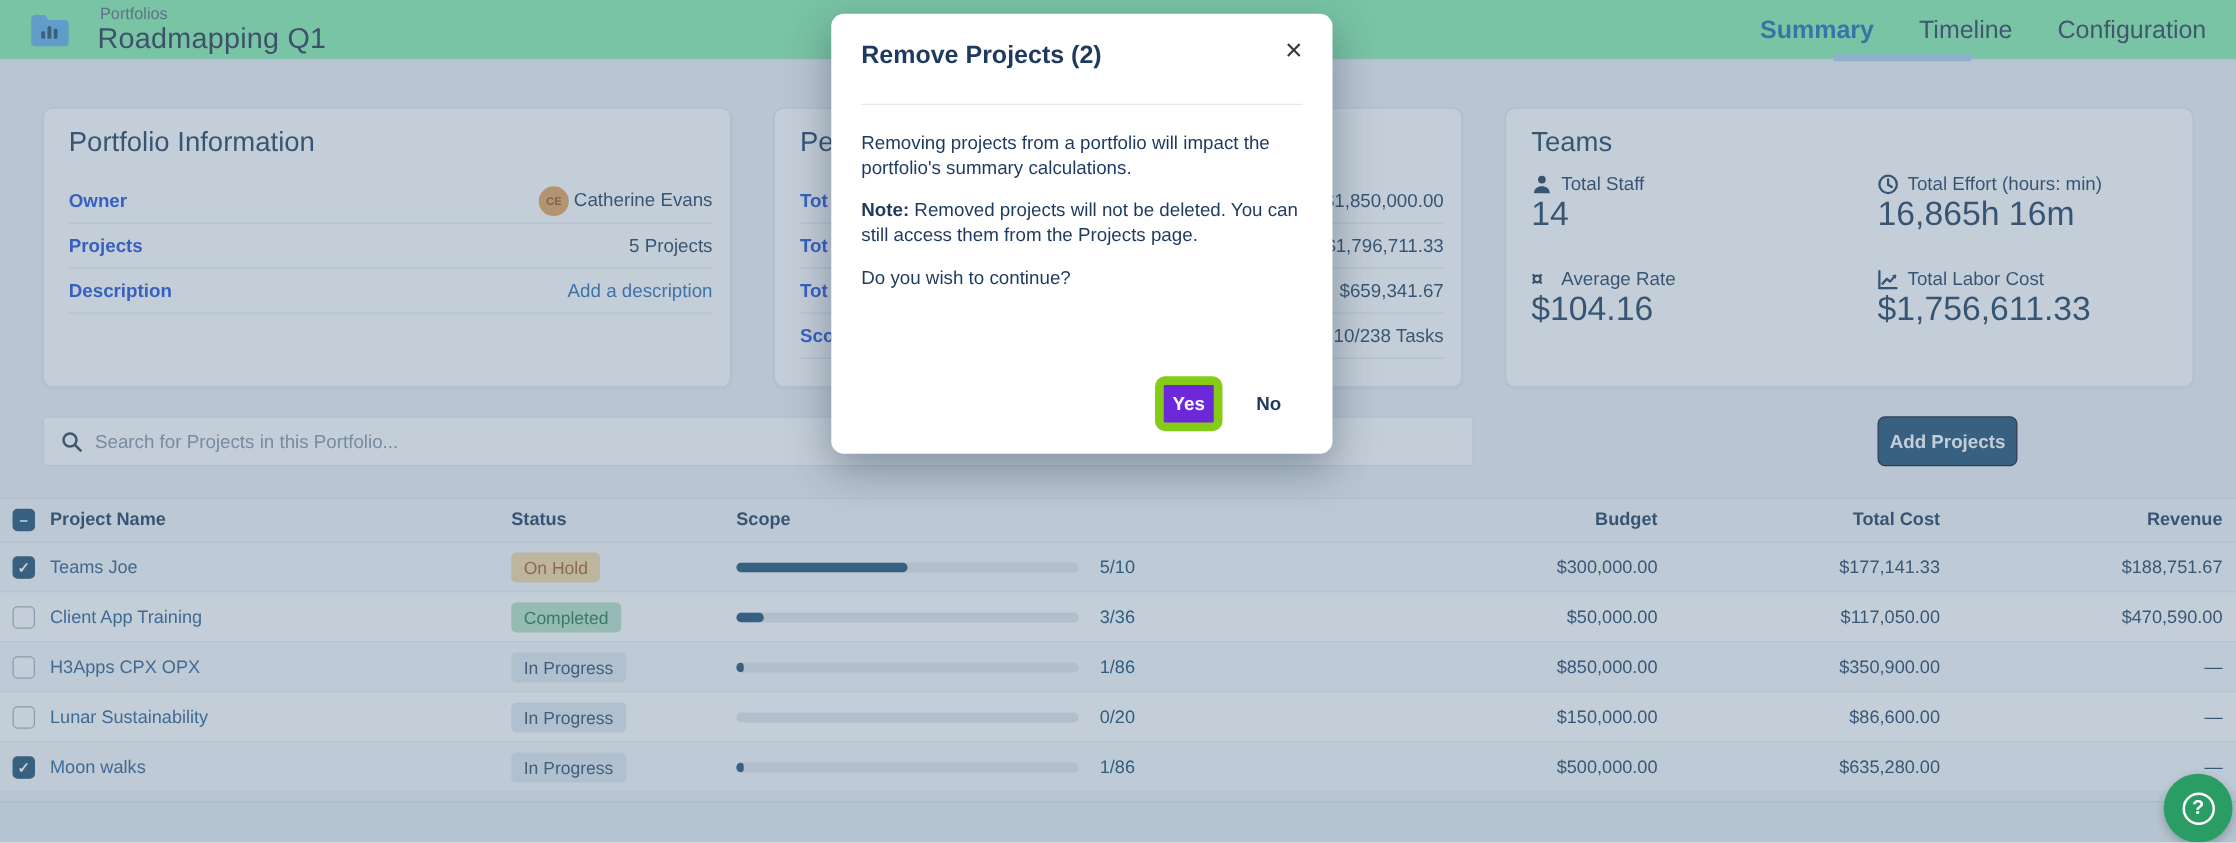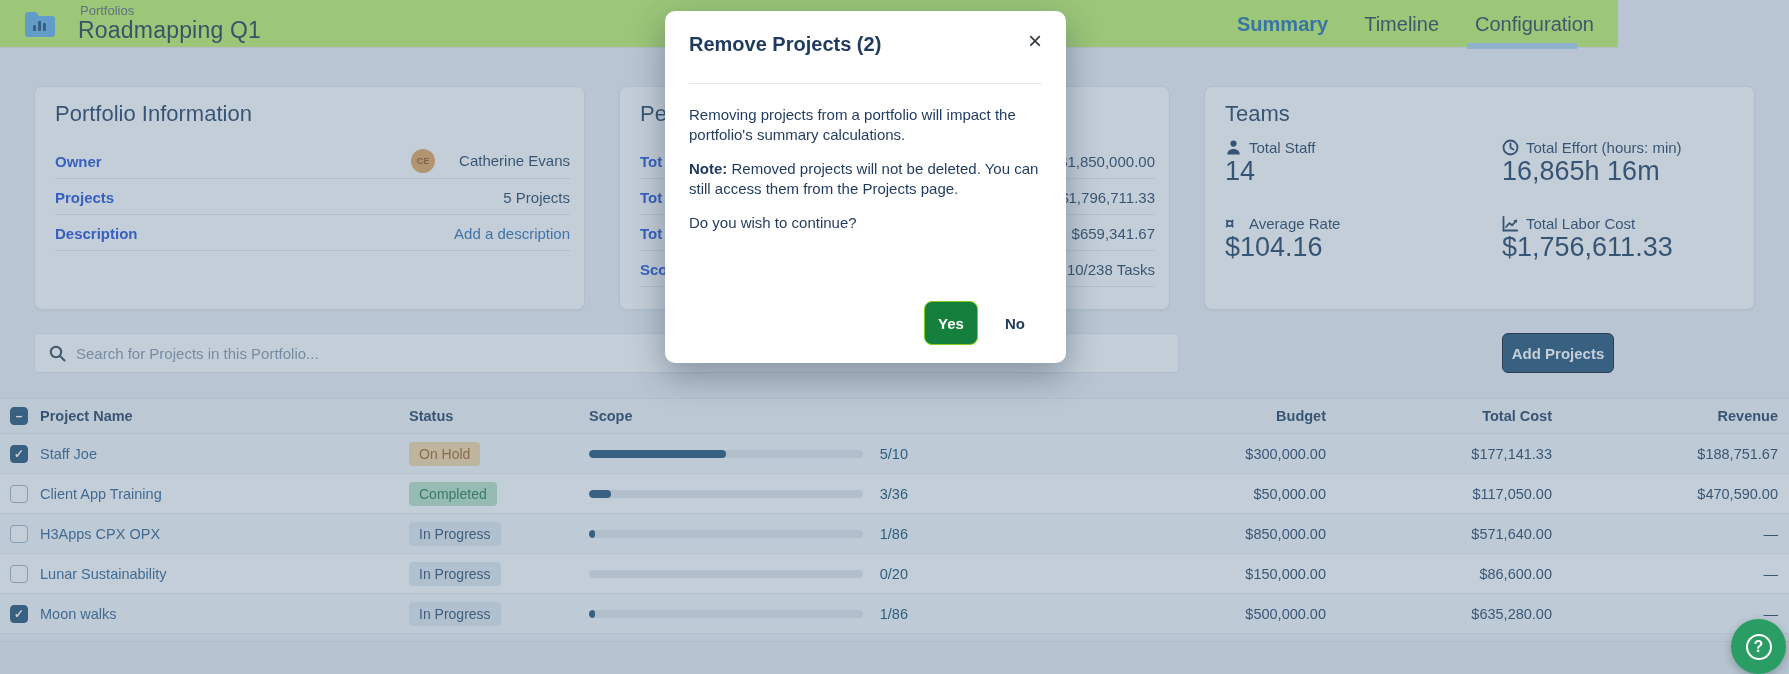--- a/index.html
+++ b/index.html
@@ -1,37 +1,37 @@
 <!DOCTYPE html>
 <html><head>
 <meta charset="utf-8">
 <style>
   * { margin:0; padding:0; box-sizing:border-box; }
   html,body { width:1789px; height:674px; overflow:hidden; }
   body { font-family:"Liberation Sans", sans-serif; color:#1b3a5c; background:#edf1f5; }
   #app { position:relative; width:1789px; height:674px; background:#edf1f5; overflow:hidden; }
 
   
-  .app-header { position:absolute; left:0; top:0; width:1618px; height:48px; background:#bef264; border-bottom:1px solid #dfe5eb; }
+  .app-header { position:absolute; left:0; top:0; width:1789px; height:48px; background:#86efac; border-bottom:1px solid #dfe5eb; }
   .folder-icon { position:absolute; left:24px; top:10px; width:32px; height:28px; }
   .breadcrumb { position:absolute; left:80px; top:3px; font-size:13px; color:#5b6b7a; }
   .page-title { position:absolute; left:78px; top:17px; font-size:23px; font-weight:500; color:#22384d; letter-spacing:.2px; }
   .tabs { position:absolute; right:24px; top:13px; display:flex; gap:36px; align-items:center; }
   .tab { font-size:20px; color:#2a3f54; cursor:pointer; }
   .tab.active { color:#1f6fb0; font-weight:700; }
   .tab-underline { position:absolute; left:1467px; top:43px; width:110px; height:6px; background:#a9d2ec; }
 
   
   .card { position:absolute; top:86px; height:224px; width:551px; background:#ffffff; border:1px solid #e0e7ed; border-radius:8px; box-shadow:0 1px 2px rgba(40,60,80,.06); }
   .card.c1 { left:34px; } .card.c2 { left:619px; } .card.c3 { left:1204px; }
   .card-title { position:absolute; left:20px; top:14px; font-size:22px; font-weight:500; color:#1b3a5c; }
   .kv-rows { position:absolute; left:20px; right:14px; top:56px; }
   .kv-row { position:relative; height:36px; border-bottom:1px solid #e3e9ef; }
   .kv-label { position:absolute; left:0; top:50%; transform:translateY(-50%); font-size:15px; font-weight:700; color:#1d4ed8; }
-  .kv-value { position:absolute; right:0; top:50%; transform:translateY(-50%); font-size:15px; color:#1b3a5c; display:flex; align-items:center; gap:24px; }
+  .kv-value { position:absolute; right:0; top:50%; transform:translateY(-50%); font-size:15px; color:#1b3a5c; display:flex; align-items:center; gap:4px; }
   .kv-value.link { color:#2b6cb0;justify-content:center; }
   .avatar { width:24px; height:24px; border-radius:50%; background:#e2a258; color:#8a5420; font-size:9px; font-weight:700; display:flex; align-items:center; justify-content:center; }
   
   .team-grid { position:absolute; left:20px; top:52px; right:20px; }
   .team-stat { position:absolute; width:260px; }
   .ts-label { display:flex; align-items:center; gap:7px; font-size:15px; color:#1b3a5c; }
   .ts-value { margin-top:0; font-size:27px; font-weight:500; color:#1b3a5c; }
   .ts-icon { width:17px; height:17px; display:inline-flex; }
   .cur-icon { font-size:17px; font-weight:700; line-height:17px; }
 
@@ -69,21 +69,21 @@
 
   
   .overlay { position:absolute; inset:0; background:rgba(99,125,152,.38); z-index:50; }
   .modal { position:absolute; left:665px; top:11px; width:401px; height:352px; background:#ffffff; border-radius:10px; box-shadow:0 12px 34px rgba(25,45,65,.38); z-index:60; }
   .modal-title { position:absolute; left:24px; top:22px; font-size:20px; font-weight:600; color:#1e3a5f; }
   .modal-close { position:absolute; right:24px; top:18px; font-size:24px; line-height:24px; color:#333a42; cursor:pointer; font-weight:400; }
   .modal-divider { position:absolute; left:24px; right:24px; top:72px; height:1px; background:#e3e9ef; }
   .modal-body { position:absolute; left:24px; right:24px; top:94px; font-size:15px; line-height:20px; color:#1e3a5f; }
   .modal-body p { margin-bottom:14px; }
   .modal-actions { position:absolute; right:24px; bottom:18px; display:flex; align-items:center; gap:10px; }
-  .yes-btn { width:54px; height:44px; background:#15803d; border:1px solid #84cc16; color:#ffffff; border-radius:8px; font-size:15px; font-weight:700; font-family:"Liberation Sans", sans-serif; cursor:pointer; }
+  .yes-btn { width:54px; height:44px; background:#6d28d9; border:7px solid #84cc16; color:#ffffff; border-radius:8px; font-size:15px; font-weight:700; font-family:"Liberation Sans", sans-serif; cursor:pointer; }
   .no-btn { width:54px; height:44px; background:transparent; border:none; color:#1e3a5f; font-size:15px; font-weight:700; font-family:"Liberation Sans", sans-serif; cursor:pointer; }
 
   
   .help-btn { position:absolute; left:1731px; top:619px; width:55px; height:55px; border-radius:50%; background:#2a9d64; border:none; z-index:70; cursor:pointer; box-shadow:0 3px 8px rgba(20,60,40,.3); display:flex; align-items:center; justify-content:center; }
   .help-glyph { width:26px; height:26px; border:2px solid #ffffff; border-radius:50%; color:#ffffff; font-size:16px; font-weight:700; display:flex; align-items:center; justify-content:center; }
 </style>
 </head>
 <body>
 
 <div id="app">
@@ -229,21 +229,21 @@
       <div class="cell col-cur">Currency</div>
       <div class="cell col-budget">Budget</div>
       <div class="cell col-cost">Total Cost</div>
       <div class="cell col-rev">Revenue</div>
     </div>
     <div id="table-body">
         <div class="t-row">
           <div class="cell col-check">
             <div class="cb on">✓</div>
           </div>
-          <div class="cell col-name"><span class="name-link">Staff Joe</span></div>
+          <div class="cell col-name"><span class="name-link">Teams Joe</span></div>
           <div class="cell col-status"><span class="badge onhold">On Hold</span></div>
           <div class="cell col-bar">
             <div class="track">
               <div class="fill" style="width: 137px;"></div>
             </div>
           </div>
           <div class="cell col-scope frac">5/10</div>
           <div class="cell col-cur">USD</div>
           <div class="cell col-budget money">$300,000.00</div>
           <div class="cell col-cost money">$177,141.33</div>
@@ -273,21 +273,21 @@
           <div class="cell col-name"><span class="name-link">H3Apps CPX OPX</span></div>
           <div class="cell col-status"><span class="badge inprogress">In Progress</span></div>
           <div class="cell col-bar">
             <div class="track">
               <div class="fill" style="width: 6px;"></div>
             </div>
           </div>
           <div class="cell col-scope frac">1/86</div>
           <div class="cell col-cur">USD</div>
           <div class="cell col-budget money">$850,000.00</div>
-          <div class="cell col-cost money">$571,640.00</div>
+          <div class="cell col-cost money">$350,900.00</div>
           <div class="cell col-rev money">—</div>
         </div>
         <div class="t-row">
           <div class="cell col-check">
             <div class="cb"></div>
           </div>
           <div class="cell col-name"><span class="name-link">Lunar Sustainability</span></div>
           <div class="cell col-status"><span class="badge inprogress">In Progress</span></div>
           <div class="cell col-bar">
             <div class="track"></div>

